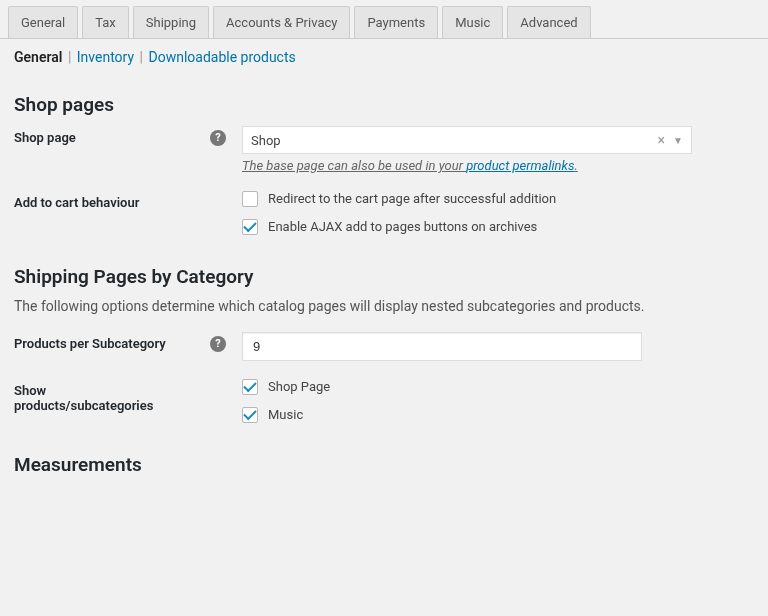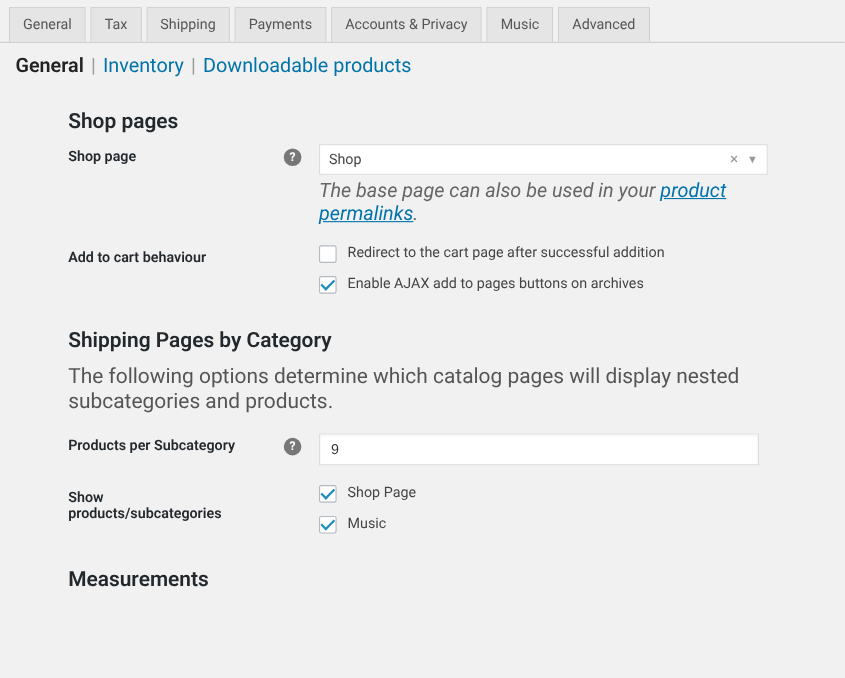--- a/index.html
+++ b/index.html
@@ -31,41 +31,41 @@
   }
   .tab.active {
     background: #f1f1f1;
     border-bottom: 1px solid #f1f1f1;
     margin-bottom: -1px;
     font-weight: 600;
     color: #333;
   }
   .subtabs {
     padding: 10px 14px;
-    font-size: 18px;
+    font-size: 14px;
   }
   .subtab {
     color: #0073aa;
     text-decoration: none;
     cursor: pointer;
   }
   .subtab.active {
     color: #222;
     font-weight: 600;
   }
   .subsep { color: #999; margin: 0 2px; }
-  .content { padding: 0 14px 20px 14px; margin-left: 48px; }
+  .content { padding: 0 14px 20px 14px; }
   h2 {
     font-size: 19px;
     font-weight: 600;
     color: #23282d;
     margin: 18px 0 10px 0;
   }
   .desc {
-    font-size: 19px;
+    font-size: 14px;
     color: #555;
     margin: 4px 0 18px 0;
   }
   .row {
     display: flex;
     align-items: flex-start;
     margin-bottom: 18px;
   }
   .label-col {
     width: 228px;
@@ -89,36 +89,37 @@
     font-size: 11px;
     line-height: 16px;
     text-align: center;
     font-weight: bold;
     margin-right: 16px;
     flex-shrink: 0;
     cursor: help;
   }
   .field-col { flex: 1; }
   .select-wrap {
-    width: 408px;
+    width: 450px;
     border: 1px solid #ddd;
     background: #fff;
     display: flex;
     align-items: center;
     padding: 5px 8px;
     font-size: 13px;
   }
   .select-value { flex: 1; color: #444; }
   .select-clear { color: #999; margin-right: 8px; cursor: pointer; font-size: 14px; }
   .select-arrow { color: #999; font-size: 10px; }
   .hint {
     font-style: italic;
     color: #666;
-    font-size: 18px;
+    font-size: 13px;
     margin-top: 4px;
+    text-decoration: underline;
   }
   .hint a { color: #0073aa; text-decoration: underline; }
   .chk-row {
     display: flex;
     align-items: flex-start;
     margin-bottom: 12px;
     font-size: 13px;
   }
   .chk {
     width: 16px;
@@ -152,22 +153,22 @@
     box-shadow: inset 0 1px 2px rgba(0,0,0,0.07);
   }
 </style>
 </head>
 <body>
 
 <div class="tabs">
   <div class="tab">General</div>
   <div class="tab">Tax</div>
   <div class="tab">Shipping</div>
+  <div class="tab">Accounts &amp; Privacy</div>
   <div class="tab">Payments</div>
-  <div class="tab">Accounts &amp; Privacy</div>
   <div class="tab">Music</div>
   <div class="tab">Advanced</div>
 </div>
 
 <div class="subtabs">
   <span class="subtab active">General</span>
   <span class="subsep"> | </span>
   <span class="subtab">Inventory</span>
   <span class="subsep"> | </span>
   <span class="subtab">Downloadable products</span>

